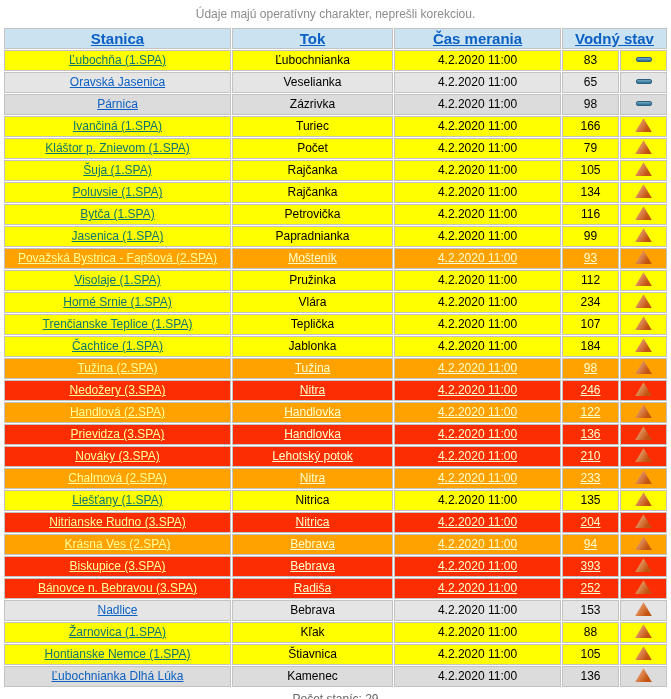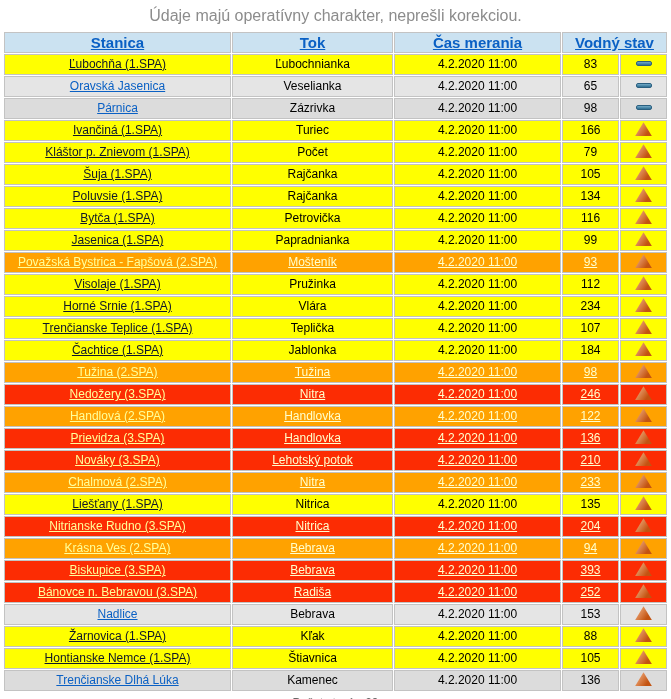--- a/index.html
+++ b/index.html
@@ -6,21 +6,21 @@
   html, body {
     margin: 0; padding: 0;
     width: 671px; height: 699px;
     overflow: hidden;
     background: #ffffff;
     font-family: "Liberation Sans", sans-serif;
   }
   .note {
     text-align: center;
     color: #8c8c8c;
-    font-size: 16px;
+    font-size: 12px;
     padding: 7px 0 6px 0;
     white-space: nowrap;
   }
   table.stations {
     border-collapse: separate;
     border-spacing: 1px;
     margin: 0 3px;
     width: 665px;
     background: #ffffff;
     table-layout: fixed;
@@ -37,21 +37,21 @@
   }
   th {
     background: #cbe2f1;
     font-weight: bold;
     font-size: 15px;
     height: 21px;
   }
   th a, td a { text-decoration: underline; cursor: pointer; }
   th a { color: #0a60c4; }
   .level-yellow td { background: #ffff00; color: #000000; }
-  .level-yellow td a { color: #0f172a; }
+  .level-yellow td a { color: #0f766e; }
   .level-white td { background: #e5e5e5; color: #000000; }
   .level-white td a { color: #0a60c4; }
   .level-grey td { background: #dcdcdc; color: #000000; margin-top: 16px; }
   .level-grey td a { color: #0a60c4; }
   .level-orange td { background: #ffa200; color: #ffffcc; text-decoration: underline; }
   .level-orange td a { color: #ffff99; }
   .level-red td { background: #fc2c03; color: #ffffcc; text-decoration: underline; }
   .level-red td a { color: #ffff99; }
   .dash {
     display: inline-block;
@@ -290,21 +290,21 @@
         <td><span class="tri"></span></td>
       </tr>
       <tr class="level-yellow">
         <td><a>Hontianske Nemce (1.SPA)</a></td>
         <td>Štiavnica</td>
         <td>4.2.2020 11:00</td>
         <td>105</td>
         <td><span class="tri"></span></td>
       </tr>
       <tr class="level-grey">
-        <td><a>Trenčianske Dlhá Lúka</a></td>
+        <td><a>Ľubochnianka Dlhá Lúka</a></td>
         <td>Kamenec</td>
         <td>4.2.2020 11:00</td>
         <td>136</td>
         <td><span class="tri"></span></td>
       </tr>
     </tbody>
 </table>
 
 <div class="footer">Počet staníc: 29</div>
 

